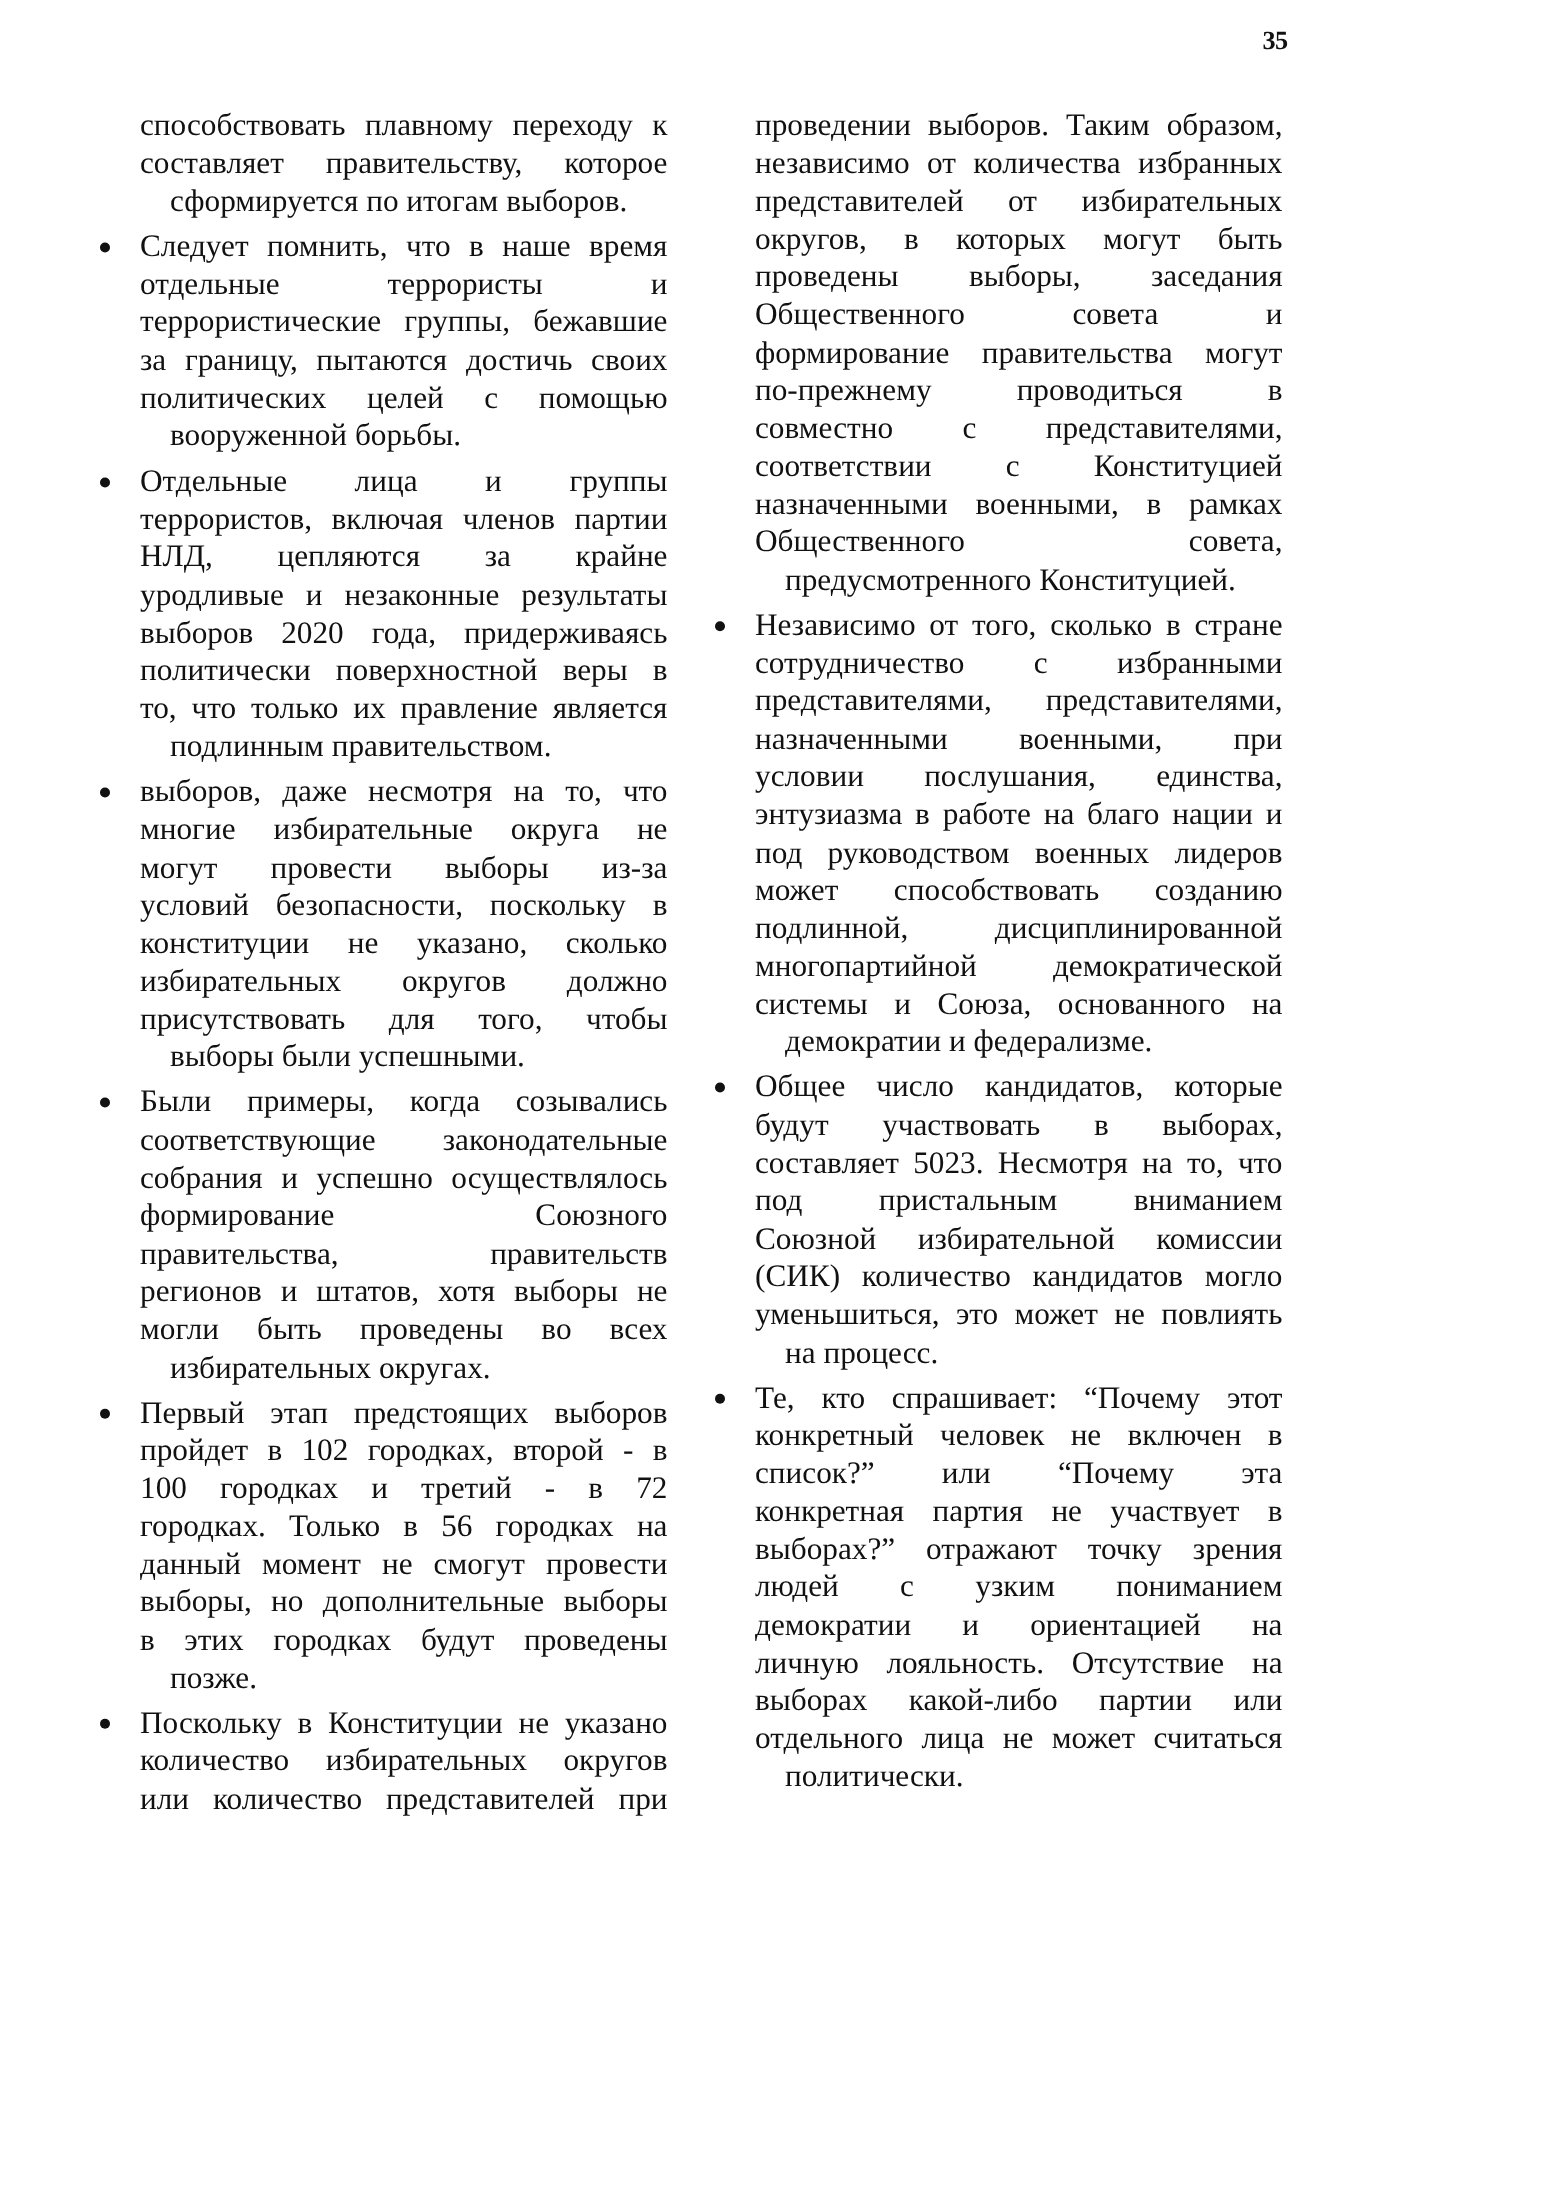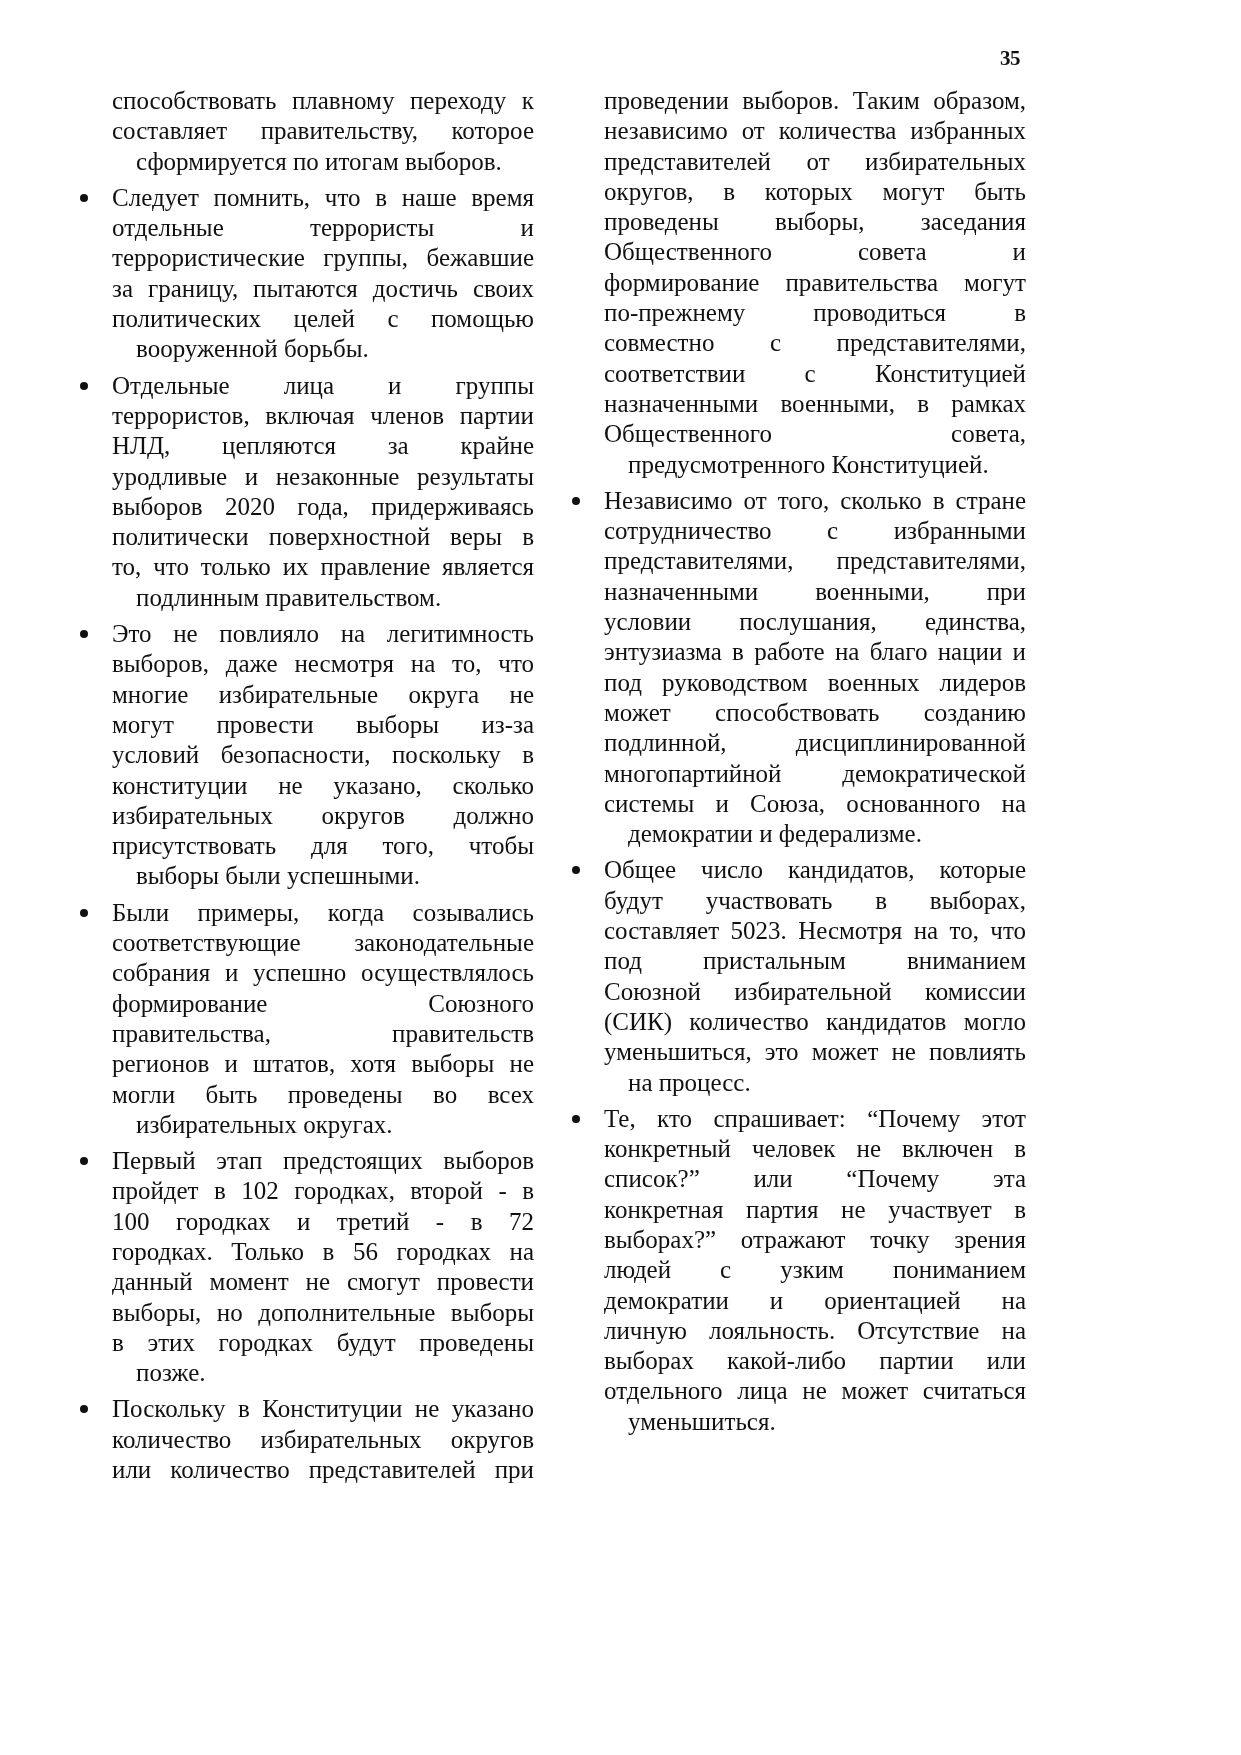--- a/index.html
+++ b/index.html
@@ -10,24 +10,24 @@
     body {
       width: 1241px;
       height: 1755px;
       position: relative;
       overflow: hidden;
       font-family: "Liberation Serif", "DejaVu Serif", serif;
       color: #111111;
     }
     .page-number {
       position: absolute;
-      top: 46px;
+      top: 20px;
       left: 1000px;
       width: 40px;
-      text-align: left;
+      text-align: center;
       font-family: "Liberation Serif", serif;
       font-weight: bold;
       font-size: 21px;
       letter-spacing: -0.5px;
     }
     .column {
       position: absolute;
       top: 86px;
       width: 422px;
     }
@@ -99,21 +99,20 @@
         <span class="line">террористов, включая членов партии</span>
         <span class="line">НЛД, цепляются за крайне</span>
         <span class="line">уродливые и незаконные результаты</span>
         <span class="line">выборов 2020 года, придерживаясь</span>
         <span class="line">политически поверхностной веры в</span>
         <span class="line">то, что только их правление является</span>
         <span class="line last">подлинным правительством.</span>
       </div>
       <div class="para">
         <span class="bullet"></span>
-        <span class="line">Это не повлияло на легитимность</span>
         <span class="line">выборов, даже несмотря на то, что</span>
         <span class="line">многие избирательные округа не</span>
         <span class="line">могут провести выборы из-за</span>
         <span class="line">условий безопасности, поскольку в</span>
         <span class="line">конституции не указано, сколько</span>
         <span class="line">избирательных округов должно</span>
         <span class="line">присутствовать для того, чтобы</span>
         <span class="line last">выборы были успешными.</span>
       </div>
       <div class="para">
@@ -192,16 +191,16 @@
         <span class="line">Те, кто спрашивает: “Почему этот</span>
         <span class="line">конкретный человек не включен в</span>
         <span class="line">список?” или “Почему эта</span>
         <span class="line">конкретная партия не участвует в</span>
         <span class="line">выборах?” отражают точку зрения</span>
         <span class="line">людей с узким пониманием</span>
         <span class="line">демократии и ориентацией на</span>
         <span class="line">личную лояльность. Отсутствие на</span>
         <span class="line">выборах какой-либо партии или</span>
         <span class="line">отдельного лица не может считаться</span>
-        <span class="line last">уменьшиться.</span>
+        <span class="line last">политически.</span>
       </div>
     </div>
 </div>
 
 </body></html>

